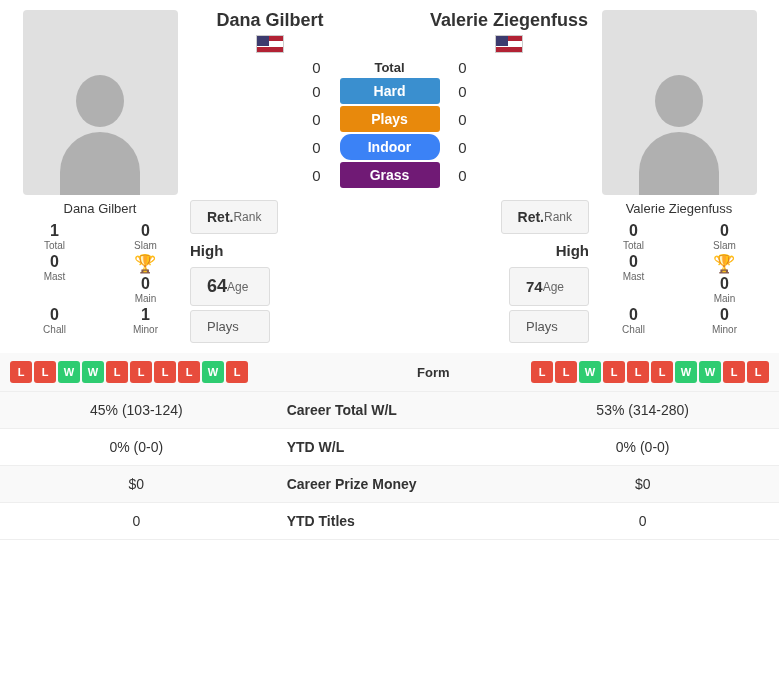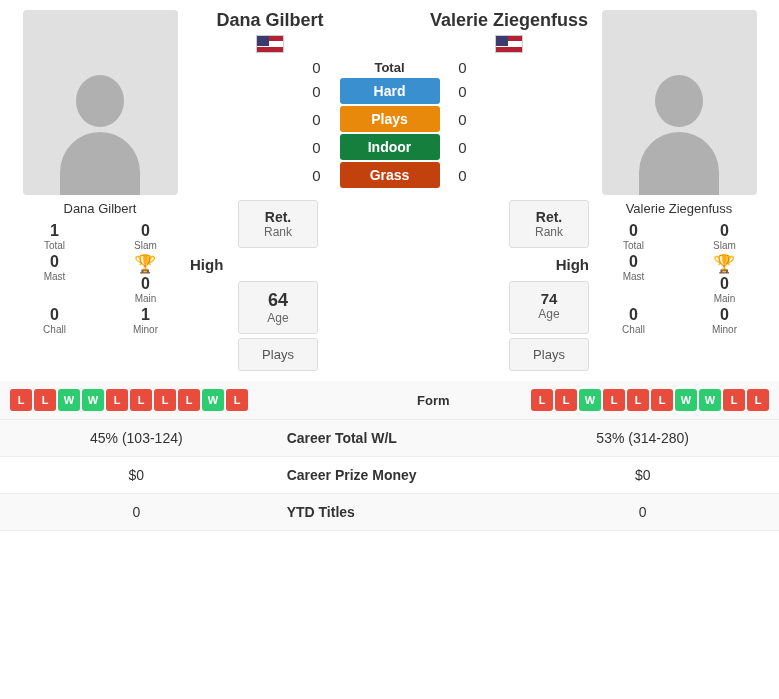--- a/index.html
+++ b/index.html
@@ -153,22 +153,22 @@
       text-align: center;
       color: #fff;
       font-weight: bold;
       font-size: 14px;
       padding: 5px 0;
       border-radius: 3px;
     }
 
     .surface-btn.hard { background: #3a8fcf; }
     .surface-btn.clay { background: #e8890c; }
-    .surface-btn.indoor { background: #15803d; }
-    .surface-btn.grass { background: #c2410c; }
+    .surface-btn.indoor { background: #3b82f6; border-radius: 11px; }
+    .surface-btn.grass { background: #701a75; }
 
     .total-label {
       width: 100px;
       text-align: center;
       font-size: 13px;
       font-weight: bold;
     }
 
     .center-high-label {
       font-size: 15px;
@@ -247,28 +247,27 @@
       text-align: center;
       width: 35%;
     }
 
     .stats-table tr:nth-child(odd) {
       background: #f9f9f9;
     }
 
     .ret-rank-box {
       display: flex;
-      flex-direction: column;
+      flex-direction: row;
       align-items: center;
       background: #f5f5f5;
       border: 1px solid #ddd;
       border-radius: 3px;
       padding: 8px 16px;
       min-width: 80px;
-      margin-left: 48px;
     }
 
     .middle-area {
       flex: 1;
       display: flex;
       flex-direction: column;
     }
   </style>
 </head>
 <body>
@@ -461,20 +460,25 @@
         <div class="badge L">L</div>
       </div>
   </div>
 
   <table class="stats-table" id="bottom-stats-table">
     <tbody id="stats-tbody">
         <tr>
       <td>45% (103-124)</td>
       <td style="font-weight:bold;">Career Total W/L</td>
       <td>53% (314-280)</td>
+    </tr>
+        <tr>
+      <td>0% (0-0)</td>
+      <td style="font-weight:bold;">YTD W/L</td>
+      <td>0% (0-0)</td>
     </tr>
         <tr>
       <td>$0</td>
       <td style="font-weight:bold;">Career Prize Money</td>
       <td>$0</td>
     </tr>
         <tr>
       <td>0</td>
       <td style="font-weight:bold;">YTD Titles</td>
       <td>0</td>

